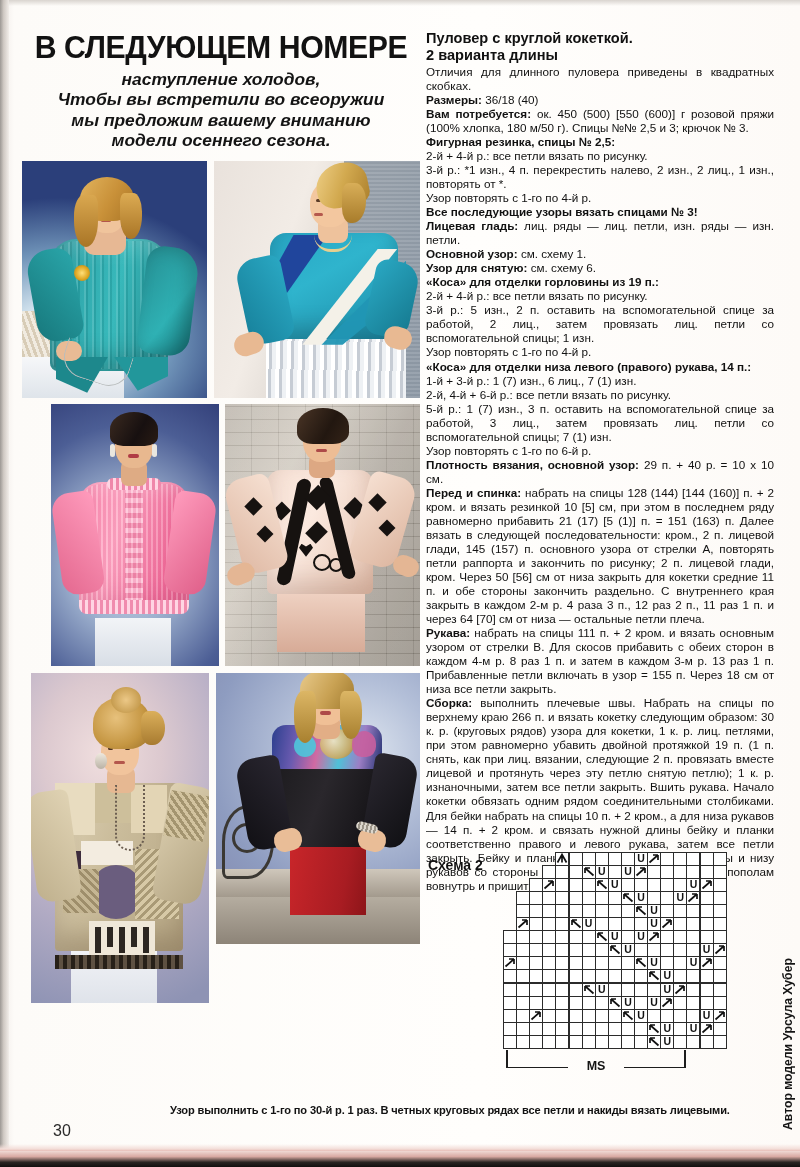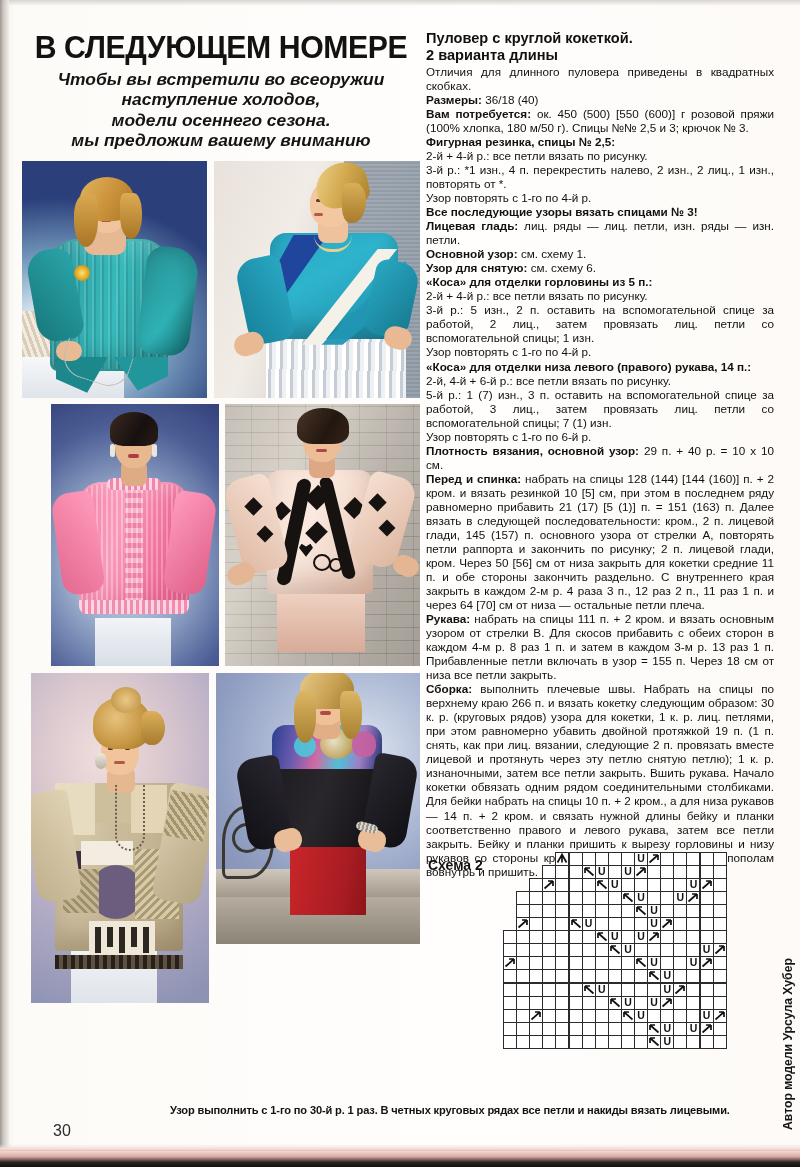--- a/index.html
+++ b/index.html
@@ -191,24 +191,24 @@
 <div class="page">
   <div class="paper-tint"></div>
   <div class="edge-top"></div>
   <div class="edge-left"></div>
 
   <div class="left-col">
 
     <div class="headline">В СЛЕДУЮЩЕМ НОМЕРЕ</div>
 
     <div class="subhead">
+      <div>наступление холодов,</div>
       <div>Чтобы вы встретили во всеоружии</div>
-      <div>наступление холодов,</div>
+      <div>мы предложим вашему вниманию</div>
       <div>модели осеннего сезона.</div>
-      <div>мы предложим вашему вниманию</div>
     </div>
 
     <div class="collage">
 
       <div class="photo" id="photo1">
         <div class="sky"></div>
 
         <div class="fig" style="left:-6px;top:150px;width:78px;height:90px;background:
             repeating-linear-gradient(70deg,#f3ece0 0 3px,#d8cbb4 3px 6px),
             repeating-linear-gradient(-40deg,#efe6d6 0 4px,#cfc0a6 4px 8px);
@@ -511,25 +511,26 @@
           <p><b>Размеры:</b><span> 36/18 (40)</span></p>
           <p><b>Вам потребуется:</b><span> ок. 450 (500) [550 (600)] г розовой пряжи (100% хлопка, 180 м/50 г). Спицы №№ 2,5 и 3; крючок № 3.</span></p>
           <p><b>Фигурная резинка, спицы № 2,5:</b></p>
           <p><span>2-й + 4-й р.: все петли вязать по рисунку.</span></p>
           <p><span>3-й р.: *1 изн., 4 п. перекрестить налево, 2 изн., 2 лиц., 1 изн., повторять от *.</span></p>
           <p><span>Узор повторять с 1-го по 4-й р.</span></p>
           <p><b>Все последующие узоры вязать спицами № 3!</b></p>
           <p><b>Лицевая гладь:</b><span> лиц. ряды — лиц. петли, изн. ряды — изн. петли.</span></p>
           <p><b>Основной узор:</b><span> см. схему 1.</span></p>
           <p><b>Узор для снятую:</b><span> см. схему 6.</span></p>
-          <p><b>«Коса» для отделки горловины из 5 п.:</b></p>
+          <p><b>«Коса» для отделки горловины из 19 п.:</b></p>
           <p><span>2-й + 4-й р.: все петли вязать по рисунку.</span></p>
           <p><span>3-й р.: 5 изн., 2 п. оставить на вспомогательной спице за работой, 2 лиц., затем провязать лиц. петли со вспомогательной спицы; 1 изн.</span></p>
           <p><span>Узор повторять с 1-го по 4-й р.</span></p>
           <p><b>«Коса» для отделки низа левого (правого) рукава, 14 п.:</b></p>
+          <p><span>1-й + 3-й р.: 1 (7) изн., 6 лиц., 7 (1) изн.</span></p>
           <p><span>2-й, 4-й + 6-й р.: все петли вязать по рисунку.</span></p>
           <p><span>5-й р.: 1 (7) изн., 3 п. оставить на вспомогательной спице за работой, 3 лиц., затем провязать лиц. петли со вспомогательной спицы; 7 (1) изн.</span></p>
           <p><span>Узор повторять с 1-го по 6-й р.</span></p>
           <p><b>Плотность вязания, основной узор:</b><span> 29 п. + 40 р. = 10 x 10 см.</span></p>
           <p><b>Перед и спинка:</b><span> набрать на спицы 128 (144) [144 (160)] п. + 2 кром. и вязать резинкой 10 [5] см, при этом в последнем ряду равномерно прибавить 21 (17) [5 (1)] п. = 151 (163) п. Далее вязать в следующей последовательности: кром., 2 п. лицевой глади, 145 (157) п. основного узора от стрелки А, повторять петли раппорта и закончить по рисунку; 2 п. лицевой глади, кром. Через 50 [56] см от низа закрыть для кокетки средние 11 п. и обе стороны закончить раздельно. С внутреннего края закрыть в каждом 2-м р. 4 раза 3 п., 12 раз 2 п., 11 раз 1 п. и через 64 [70] см от низа — остальные петли плеча.</span></p>
           <p><b>Рукава:</b><span> набрать на спицы 111 п. + 2 кром. и вязать основным узором от стрелки В. Для скосов прибавить с обеих сторон в каждом 4-м р. 8 раз 1 п. и затем в каждом 3-м р. 13 раз 1 п. Прибавленные петли включать в узор = 155 п. Через 18 см от низа все петли закрыть.</span></p>
           <p><b>Сборка:</b><span> выполнить плечевые швы. Набрать на спицы по верхнему краю 266 п. и вязать кокетку следующим образом: 30 к. р. (круговых рядов) узора для кокетки, 1 к. р. лиц. петлями, при этом равномерно убавить двойной протяжкой 19 п. (1 п. снять, как при лиц. вязании, следующие 2 п. провязать вместе лицевой и протянуть через эту петлю снятую петлю); 1 к. р. изнаночными, затем все петли закрыть. Вшить рукава. Начало кокетки обвязать одним рядом соединительными столбиками. Для бейки набрать на спицы 10 п. + 2 кром., а для низа рукавов — 14 п. + 2 кром. и связать нужной длины бейку и планки соответственно правого и левого рукава, затем все петли закрыть. Бейку и планки пришить к вырезу горловины и низу рукавов со стороны края «косы», затем сложить их пополам вовнутрь и пришить. Выполнить остальные швы.</span></p>
         </div>
     </div>
   </div>
@@ -950,20 +951,27 @@
             </svg></span>
         </div>
         <div class="cell" style="left: 157.2px; top: 182.7px; width: 14.1px; height: 14.05px;">
           <span class="sym" style="font-weight: bold;">U</span>
         </div>
         <div class="cell" style="left: 170.3px; top: 182.7px; width: 14.1px; height: 14.05px;"></div>
         <div class="cell" style="left: 183.4px; top: 182.7px; width: 14.1px; height: 14.05px;"></div>
         <div class="cell" style="left: 196.5px; top: 182.7px; width: 14.1px; height: 14.05px;"></div>
         <div class="cell" style="left: 209.6px; top: 182.7px; width: 14.1px; height: 14.05px;"></div>
       </div>
+    <div class="ms-bracket">
+      <div class="lv l1"></div>
+      <div class="lv l2"></div>
+      <div class="lh-l"></div>
+      <div class="lh-r"></div>
+      <div class="ms-txt">MS</div>
+    </div>
   </div>
 
   <div class="credit">
     <span>Автор модели Урсула Хубер</span>
   </div>
 
   <div class="bottom-caption">Узор выполнить с 1-го по 30-й р. 1 раз. В четных круговых рядах все петли и накиды вязать лицевыми.</div>
 
   <div class="page-num">30</div>
 

